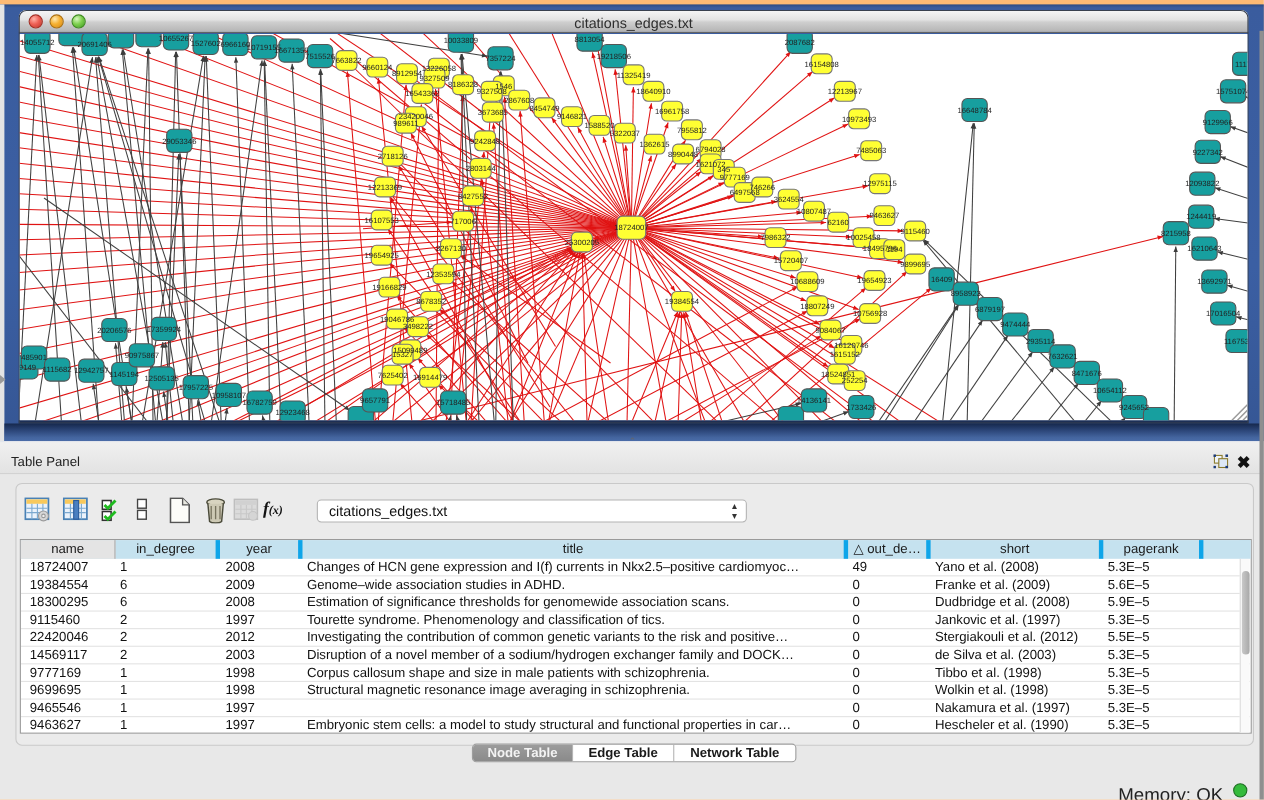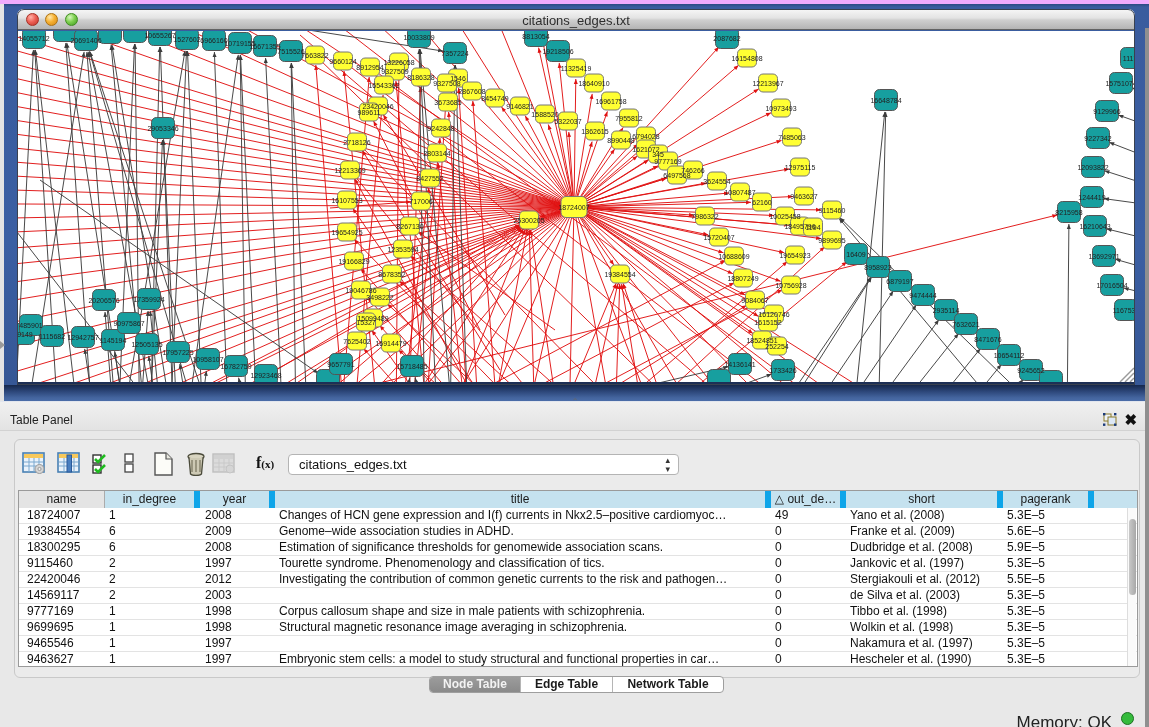--- a/index.html
+++ b/index.html
@@ -1,16 +1,16 @@
 <!DOCTYPE html>
 <html><head><meta charset="utf-8">
 <style>
 * { margin:0; padding:0; box-sizing:border-box; }
 html,body { width:1149px; height:727px; overflow:hidden; font-family:"Liberation Sans",sans-serif; }
-#stage { position:relative; width:1149px; height:727px; background:#f0abfc;padding-left:24px; }
+#stage { position:relative; width:1149px; height:727px; background:#fdba74;padding-left:24px; }
 
 #desk { position:absolute; left:0; top:4px; width:1149px; height:397px; background:linear-gradient(#2c4a82 0px,#3a5c9e 3px,#3b5fa3 60%,#355694 100%); }
 #leftstrip { position:absolute; left:0; top:4px; width:4px; height:397px; background:#e4e4e4; }
 #rightstrip { position:absolute; right:0; top:28px; width:4px; height:699px; background:#8f8f8f; }
 
 #gwin { position:absolute; left:17px; top:9px; width:1118px; height:376px; }
 #gtitle { position:absolute; left:0; top:0; width:1118px; height:21px; border-radius:7px 7px 0 0; background:linear-gradient(#f7f7f7 0%,#e3e3e3 45%,#cfcfcf 55%,#b4b4b4 100%); border-bottom:1px solid #636363; box-shadow:inset 0 1px 0 #fdfdfd; }
 #gtitle .ttl { position:absolute; width:100%; text-align:center; top:4px; font-size:13px; font-weight:normal; color:#2e2e2e; }
 .tl { position:absolute; top:4px; width:13px; height:13px; border-radius:50%; }
 #tl1 { left:9px; background:radial-gradient(circle at 35% 30%, #ffb3a8, #ee6156 45%, #c63b30 90%); border:1px solid #a52f24;}
@@ -29,21 +29,21 @@
 #tpfloat { position:absolute; right:32px; top:11px; width:14px; height:13px; }
 #inner { position:absolute; left:14px; top:37px; width:1126px; height:239px; background:#ebebeb; border:1px solid #c9c9c9; border-radius:6px; }
 
 #tbar { position:absolute; left:0px; top:5px; width:1100px; height:34px; }
 .ticon { position:absolute; top:7px; }
 #combo { position:absolute; left:273px; top:9px; width:391px; height:21px; background:#fff; border:1px solid #b4b4b4; border-radius:4px; font-size:13px; color:#111; padding:2px 0 0 10px; }
 #combo .arr { position:absolute; right:8px; top:1px; font-size:9px; color:#333; line-height:9px; text-align:center; }
 
 #tbl { position:absolute; left:3px; top:50px; width:1120px; height:177px; background:#fff; border:1px solid #9a9a9a; }
 #thead { position:absolute; left:0; top:0; width:1118px; height:17px; background:#c5e2ef; }
-.th { position:absolute; top:0; height:17px; font-size:12px; color:#1a1a1a; text-align:center; padding-top:1px; border-right:6px solid #0ea5e9; }
+.th { position:absolute; top:0; height:17px; font-size:12px; color:#1a1a1a; text-align:center; padding-top:1px; border-right:4px solid #0ea5e9; }
 .th.gray { background:#e4e4e4; border-right:1px solid #ababab; }
 #tbody { position:absolute; left:0; top:17px; width:1118px; height:158px; overflow:hidden; }
 .trow { position:relative; width:1118px; height:16px; border-bottom:1px solid #e3e3e3; font-size:12px; color:#111; white-space:nowrap; }
 .trow span { position:absolute; top:0px; overflow:hidden; }
 .c0 { left:8px; width:80px; }
 .c1 { left:90px; width:90px; }
 .c2 { left:186px; width:70px; }
 .c3 { left:260px; width:492px; }
 .c4 { left:756px; width:70px; }
 .c5 { left:831px; width:152px; }
@@ -811,21 +811,21 @@
           <ellipse cx="10" cy="4.5" rx="8" ry="3" fill="#d8d4c0" stroke="#4a4a3a" stroke-width="1.3"></ellipse>
           <path d="M3 6 l1.5 16 a6 2.5 0 0 0 11 0 L17 6" fill="#cdc9b4" stroke="#4a4a3a" stroke-width="1.3"></path>
           <path d="M6 8 v12 M10 8 v12 M14 8 v12" stroke="#77735e" stroke-width="1.2"></path>
         </svg>
         <svg class="ticon" style="left:197px" width="24" height="23" viewBox="0 0 24 23" opacity="0.55">
           <rect x="1" y="2" width="21" height="18" fill="#cfcfcf" stroke="#9a9a9a" stroke-width="1.4"></rect>
           <rect x="2" y="3" width="19" height="4" fill="#bdbdbd"></rect>
           <path d="M2 11 h19 M2 15 h19 M7 7 v13 M12 7 v13 M17 7 v13" stroke="#adadad"></path>
           <circle cx="18" cy="17" r="4" fill="#c4c4c4" stroke="#a5a5a5"></circle>
         </svg>
-        <div class="ticon" style="left:241px; top:9px; font-family:'Liberation Serif',serif; font-weight:bold; font-size:16px; color:#111;">f<span style="font-size:11px;">(x)</span></div>
+        <div class="ticon" style="left:224px; top:9px; font-family:'Liberation Serif',serif; font-style:italic; font-weight:bold; font-size:16px; color:#111;">f<span style="font-size:11px;">(x)</span></div>
         <div id="combo">citations_edges.txt<span class="arr">▴<br>▾</span></div>
       </div>
       <div id="tbl">
         <div id="thead">
           <div class="th gray" style="left:0; width:86px;">name</div>
           <div class="th" style="left:86px; width:95px;">in_degree</div>
           <div class="th" style="left:181px; width:75px;">year</div>
           <div class="th" style="left:256px; width:496px;">title</div>
           <div class="th" style="left:752px; width:75px;">△ out_de…</div>
           <div class="th" style="left:827px; width:157px;">short</div>
@@ -866,29 +866,30 @@
               <span class="c2">1997</span>
               <span class="c3">Tourette syndrome. Phenomenology and classification of tics.</span>
               <span class="c4">0</span>
               <span class="c5">Jankovic et al. (1997)</span>
               <span class="c6">5.3E–5</span>
 </div>
 <div class="trow">
 <span class="c0">22420046</span>
               <span class="c1">2</span>
               <span class="c2">2012</span>
-              <span class="c3">Investigating the contribution of common genetic currents to the risk and pathogen…</span>
+              <span class="c3">Investigating the contribution of common genetic variants to the risk and positive…</span>
               <span class="c4">0</span>
               <span class="c5">Stergiakouli et al. (2012)</span>
               <span class="c6">5.5E–5</span>
 </div>
 <div class="trow">
 <span class="c0">14569117</span>
               <span class="c1">2</span>
               <span class="c2">2003</span>
+              <span class="c3">Disruption of a novel member of a sodium/hydrogen exchanger family and DOCK…</span>
               <span class="c4">0</span>
               <span class="c5">de Silva et al. (2003)</span>
               <span class="c6">5.3E–5</span>
 </div>
 <div class="trow">
 <span class="c0">9777169</span>
               <span class="c1">1</span>
               <span class="c2">1998</span>
               <span class="c3">Corpus callosum shape and size in male patients with schizophrenia.</span>
               <span class="c4">0</span>

